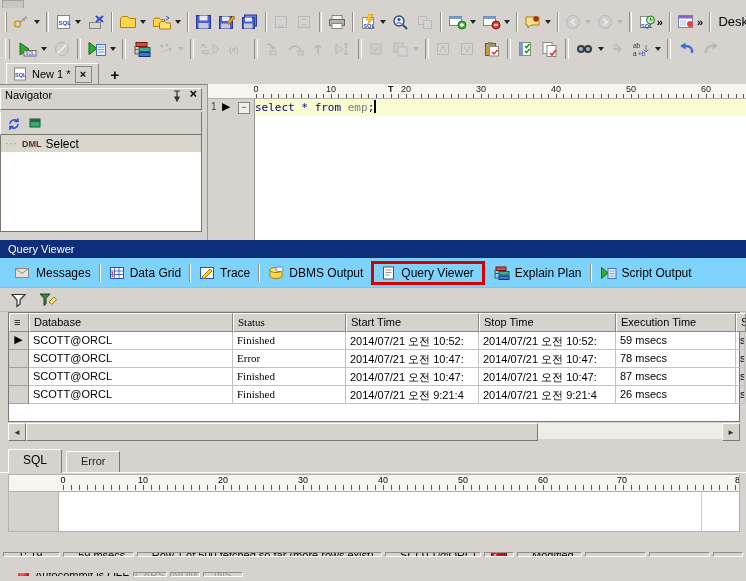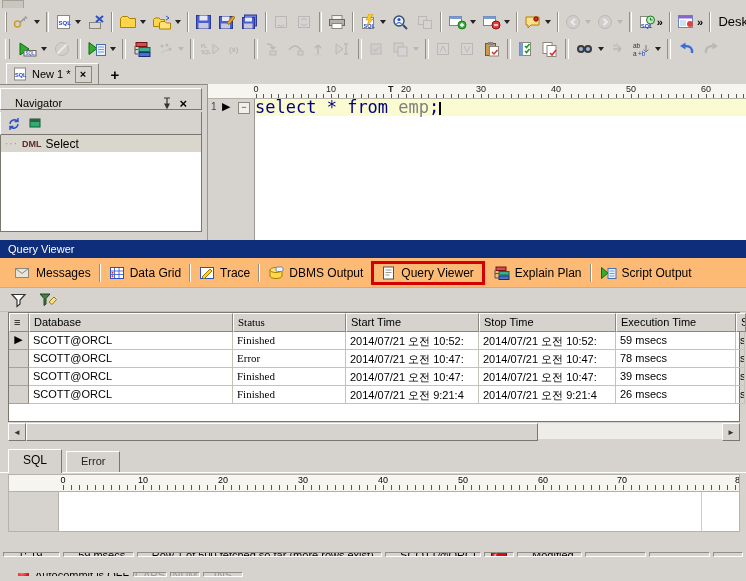--- a/index.html
+++ b/index.html
@@ -23,21 +23,21 @@
   #tabbar{display:flex;align-items:flex-end;background:#d6d3ce;border-bottom:1px solid #8a877e;}
   .doc-tab{display:flex;align-items:center;gap:4px;height:20px;padding:0 6px;
            background:#d6d3ce;border:1px solid #8a877e;border-bottom:none;
            border-top-color:#fff;border-left-color:#fff;margin-left:6px;}
   .tab-close{width:15px;height:15px;border:1px solid #8a877e;background:#d6d3ce;
              display:flex;align-items:center;justify-content:center;font-size:11px;font-weight:bold;line-height:1;}
   .tab-add{font-size:15px;font-weight:bold;margin-left:8px;padding:0 4px;line-height:18px;}
 
   
   #navigator{left:0;top:88px;width:202px;height:148px;background:#d6d3ce;}
-  .nav-header{height:20px;display:flex;align-items:flex-end;padding:0 14px;
+  .nav-header{height:20px;display:flex;align-items:flex-start;padding:0 4px;
               border:1px solid;border-color:#fff #7a776e #7a776e #fff;background:#d6d3ce;}
   .nav-header .sp{flex:1;}
   .nav-tools{height:22px;display:flex;align-items:center;gap:8px;padding:0 6px;
              border:1px solid;border-color:#fff #7a776e #7a776e #fff;border-top:none;background:#d6d3ce;margin-top:2px;}
   .nav-list{height:96px;background:#fff;border:1px solid #7a776e;border-top:none;overflow:hidden;}
   .nav-item{height:17px;display:flex;align-items:center;gap:4px;padding:0 4px;background:#d9d6ce;}
   .nav-dots{color:#9a978e;font-size:10px;letter-spacing:1px;}
   .nav-tag{font-size:9px;font-weight:bold;color:#5a2d2d;}
   .nav-label{font-size:12px;}
 
@@ -49,29 +49,29 @@
         background-image:repeating-linear-gradient(to right,#555 0 1px,transparent 1px 7.5px);}
   .rl{position:absolute;top:0;transform:translateX(-50%);}
   .tmark{position:absolute;top:0;font-size:9px;font-weight:bold;}
   #editor-body{position:relative;height:141px;background:#fff;}
   .gutter{position:absolute;left:0;top:0;bottom:0;width:46px;background:#d6d3ce;border-right:1px solid #9a978e;}
   .lnum{position:absolute;left:3px;top:2px;font-size:10px;color:#444;}
   .bp{position:absolute;left:14px;top:1px;font-size:11px;color:#000;}
   .foldbox{position:absolute;left:30px;top:3px;width:10px;height:10px;border:1px solid #8a877e;background:#f0efe9;
            font-size:9px;line-height:9px;text-align:center;color:#333;}
   .codeline{position:absolute;left:47px;right:0;top:0;height:17px;background:#fbfbd2;
-            font-family:"DejaVu Sans Mono",monospace;font-size:17px;line-height:17px;white-space:pre;}
+            font-family:"DejaVu Sans Mono",monospace;font-size:11px;line-height:17px;white-space:pre;}
   .kw{color:#000080;}
   .ident{color:#808080;}
   .caret{display:inline-block;width:2px;height:13px;background:#000;vertical-align:-2px;}
 
   
   #qv-title{left:0;top:240px;width:746px;height:18px;background:#0e2d7a;color:#fff;
             display:flex;align-items:center;padding-left:8px;font-size:11px;box-sizing:border-box;}
-  #qv-tabs{left:0;top:258px;width:746px;height:30px;display:flex;align-items:center;background:#fdba74;
+  #qv-tabs{left:0;top:258px;width:746px;height:30px;display:flex;align-items:center;background:#7dd3fc;
            border-bottom:1px solid #b5b2aa;padding-left:6px;box-sizing:border-box;}
   .qv-tab{display:flex;align-items:center;gap:5px;padding:3px 8px;font-size:12px;}
   .qv-tabsep{width:1px;height:18px;background:#928f86;border-right:1px solid #fff;}
   .qv-tab.selected-red{border:3px solid #d40000;padding:2px 8px;}
   #qv-filter{left:0;top:288px;width:746px;height:24px;display:flex;align-items:center;gap:10px;
              padding-left:10px;background:#d6d3ce;border-bottom:1px solid #bfbcb5;box-sizing:border-box;}
 
   
   #grid{left:8px;top:312px;width:732px;height:110px;background:#fff;border:1px solid #7a776e;box-sizing:border-box;}
   .g-row{display:flex;height:18px;}
@@ -644,21 +644,21 @@
       <div class="g-cell c-sto">2014/07/21 오전 10:47:</div>
       <div class="g-cell c-ex">78 msecs</div>
       <div class="g-cell c-sl">s</div>
     </div>
     <div class="g-row">
       <div class="g-cell g-ind c-ind"></div>
       <div class="g-cell c-db">SCOTT@ORCL</div>
       <div class="g-cell c-st">Finished</div>
       <div class="g-cell c-sta">2014/07/21 오전 10:47:</div>
       <div class="g-cell c-sto">2014/07/21 오전 10:47:</div>
-      <div class="g-cell c-ex">39 msecs</div>
+      <div class="g-cell c-ex">87 msecs</div>
       <div class="g-cell c-sl">s</div>
     </div>
     <div class="g-row">
       <div class="g-cell g-ind c-ind"></div>
       <div class="g-cell c-db">SCOTT@ORCL</div>
       <div class="g-cell c-st">Finished</div>
       <div class="g-cell c-sta">2014/07/21 오전 9:21:4</div>
       <div class="g-cell c-sto">2014/07/21 오전 9:21:4</div>
       <div class="g-cell c-ex">26 msecs</div>
       <div class="g-cell c-sl">s</div>

